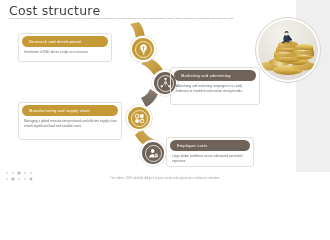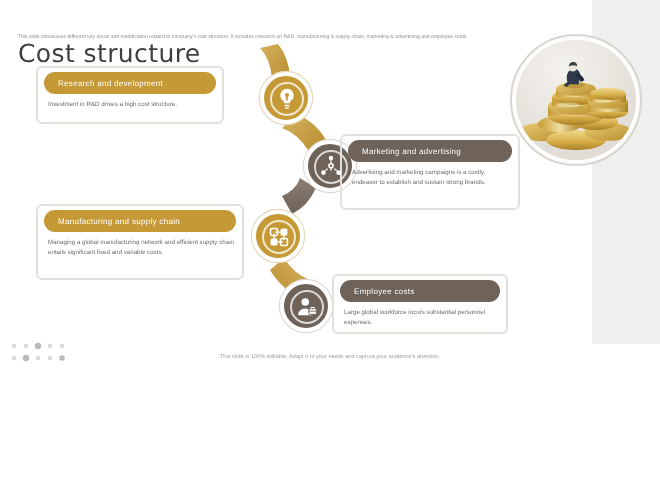--- a/index.html
+++ b/index.html
@@ -16,21 +16,20 @@
     position:absolute;right:0;top:0;width:34px;height:172px;
     background:#efefef;
   }
 
   
   .title{
     position:absolute;left:9px;top:3px;
     font-size:12.5px;color:#3f3f3f;font-weight:400;
     letter-spacing:.2px;
     font-family:"DejaVu Sans", sans-serif;
-    margin-top:16px;
   }
   .subtitle{
     position:absolute;left:9px;top:17px;width:232px;
     font-size:2.5px;line-height:3.6px;color:#8a8a8a;
     letter-spacing:.02px;
   }
 
   
   .photo-wrap{
     position:absolute;left:255px;top:17px;width:64px;height:64px;

